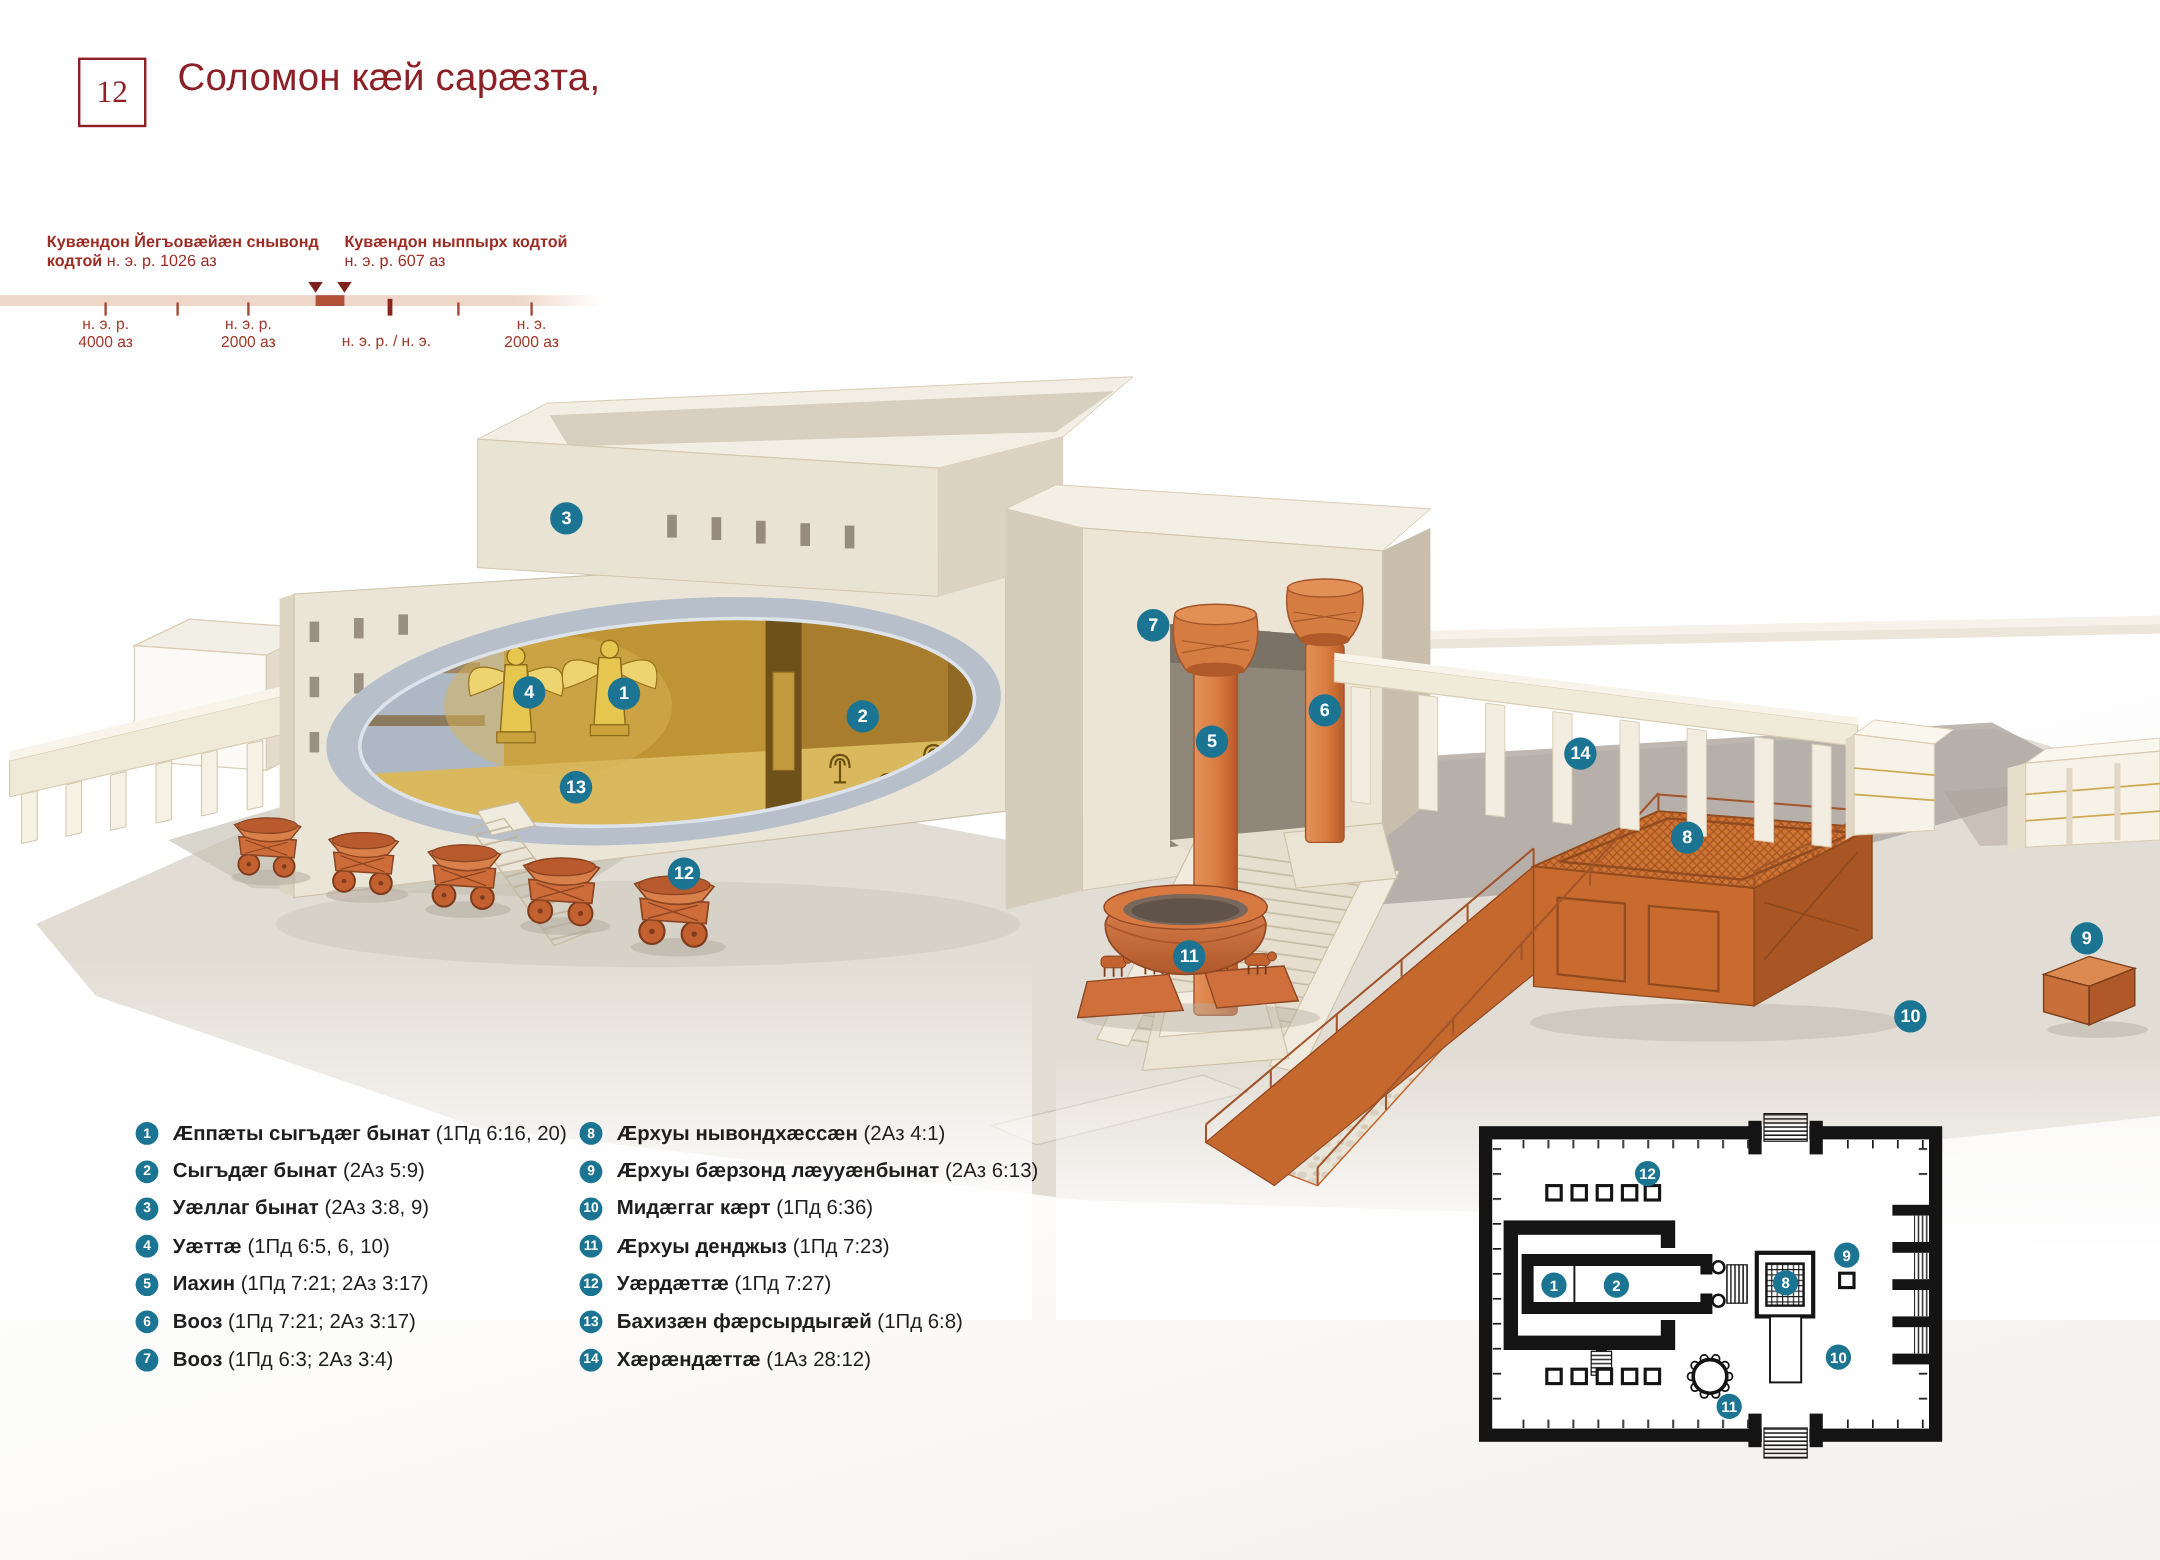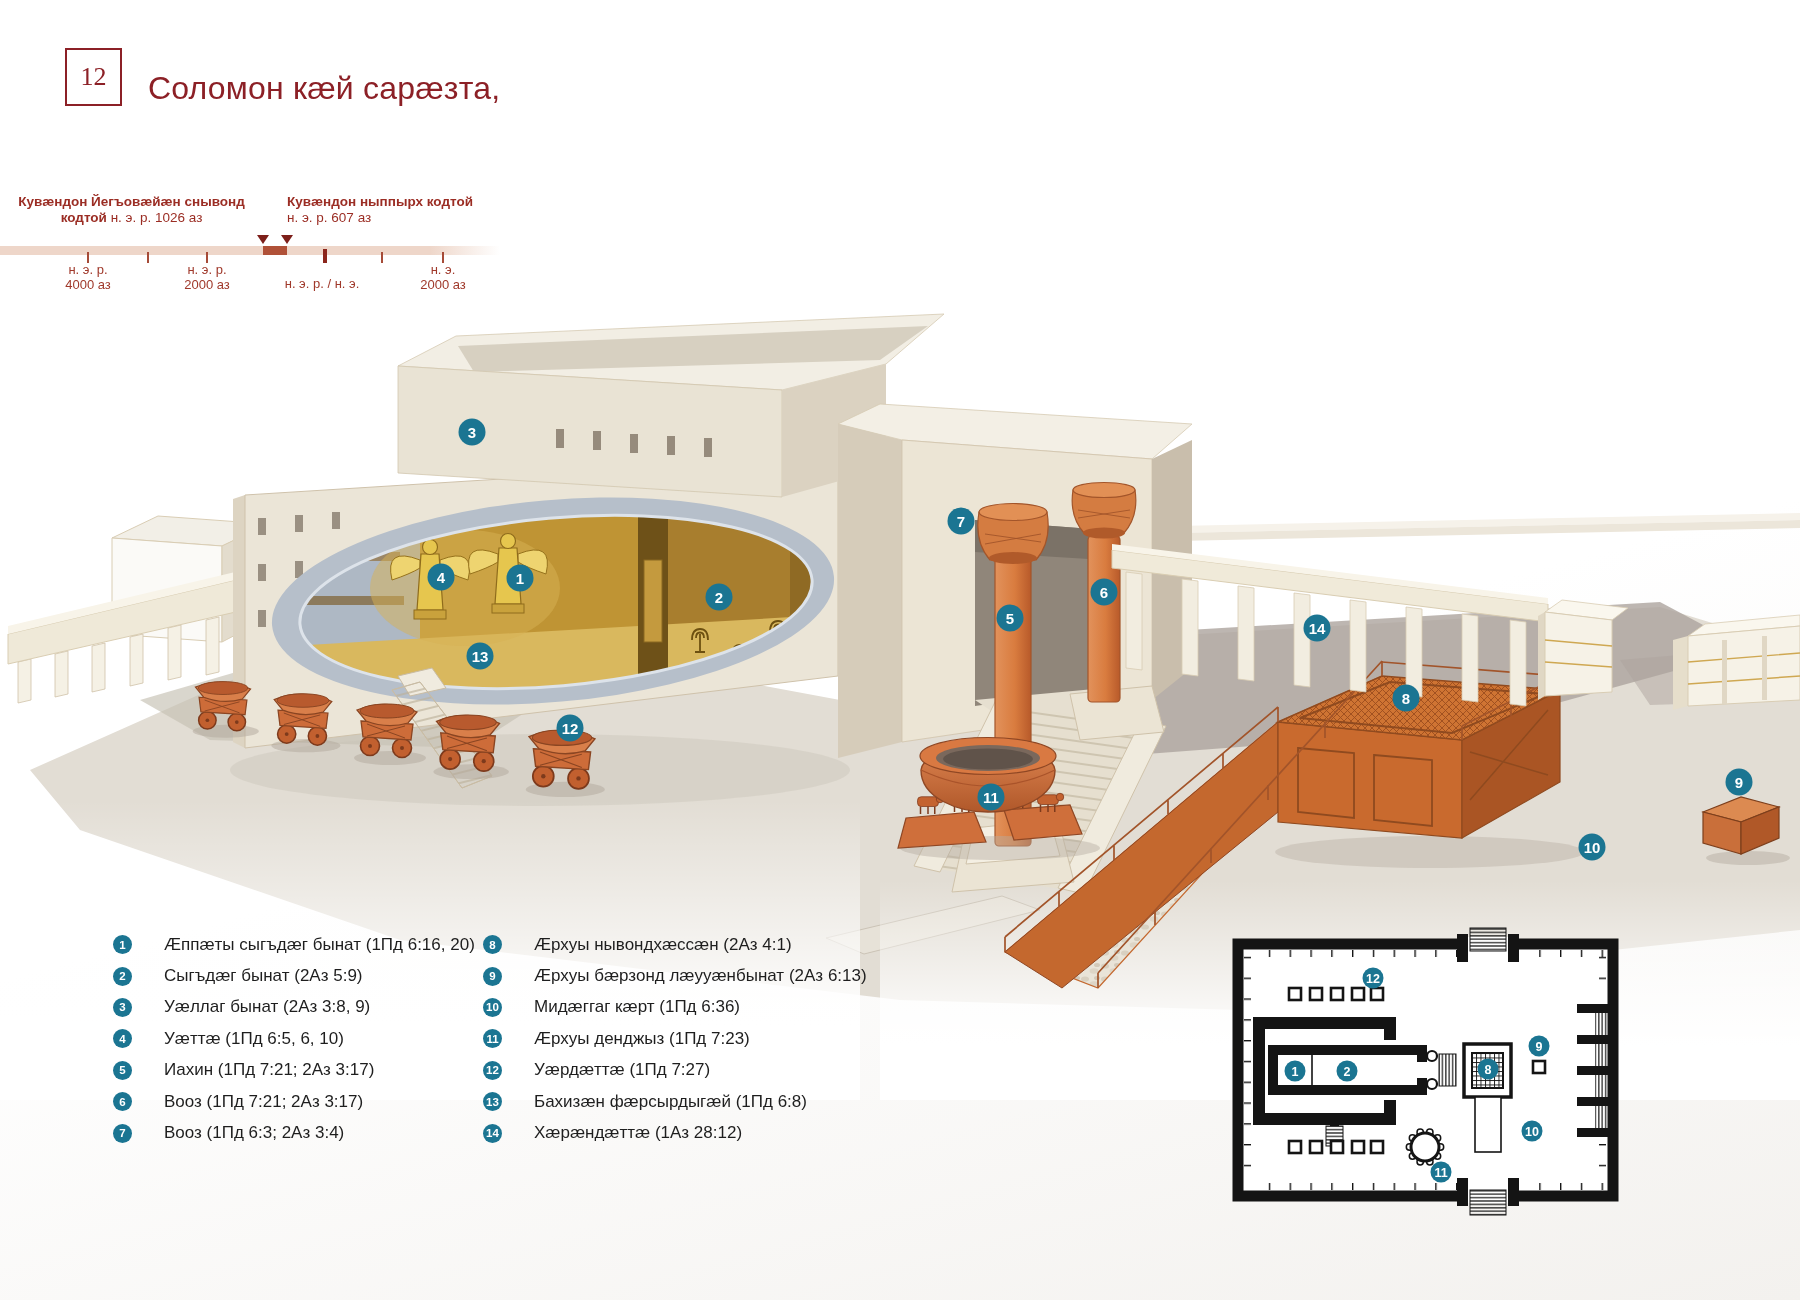--- a/index.html
+++ b/index.html
@@ -9,26 +9,26 @@
     font-family:"Liberation Sans",sans-serif;
   }
   
   #numbox{
     position:absolute;left:65px;top:48px;width:53px;height:54px;
     border:2.5px solid var(--accent);display:flex;align-items:center;justify-content:center;
     font-family:"Liberation Serif",serif;font-size:26px;color:var(--accent);
   }
   #title{
     position:absolute;left:148px;top:44px;color:var(--accent);
-    font-size:32px;line-height:41px;font-weight:500;letter-spacing:.2px;margin-top:24px;
+    font-size:32px;line-height:41px;font-weight:500;letter-spacing:.2px;
   }
   
   .tl-label{position:absolute;top:194px;font-size:13.5px;line-height:16px;color:#9b2d24;}
   .tl-label .b{font-weight:700;}
-  #tl-label-1{left:0;width:263px;text-align:center;}
+  #tl-label-1{left:0;width:263px;text-align:left;padding-left:39px;}
   #tl-label-2{left:287px;width:240px;text-align:left;}
   #tl-bar{
     position:absolute;left:0;top:246px;width:500px;height:9px;
     background:linear-gradient(90deg,#eed6c9 0%,#eed6c9 86%,rgba(238,214,201,0) 100%);
   }
   #tl-seg{position:absolute;left:263px;top:246px;width:24px;height:9px;background:#b05138;}
   .tl-tick{position:absolute;top:252px;width:2px;height:11px;background:#a64b38;}
   #tl-tick-bold{position:absolute;left:323px;top:249px;width:3.5px;height:14px;background:#8c261c;}
   .tl-arrow{
     position:absolute;top:235px;width:0;height:0;transform:translateX(-50%);
@@ -51,21 +51,21 @@
   .leg-col{position:absolute;top:929px;}
   #leg-col-1{left:113px;width:360px;}
   #leg-col-2{left:483px;width:400px;}
   .leg-row{height:31.4px;display:flex;align-items:center;}
   .leg-badge{
     flex:0 0 19px;width:19px;height:19px;border-radius:50%;background:var(--badge);
     color:#fff;font-size:11.5px;font-weight:700;display:flex;align-items:center;justify-content:center;
     margin-right:12px;
   }
   .leg-text{font-size:17px;color:#1e1e1e;white-space:nowrap;}
-  .leg-text b{font-weight:400;margin-left:20px;}
+  .leg-text b{font-weight:700;}
 </style>
 </head>
 <body>
 
 <div id="page">
 
   <div id="numbox">
     <span>12</span>
   </div>
   <div id="title">

